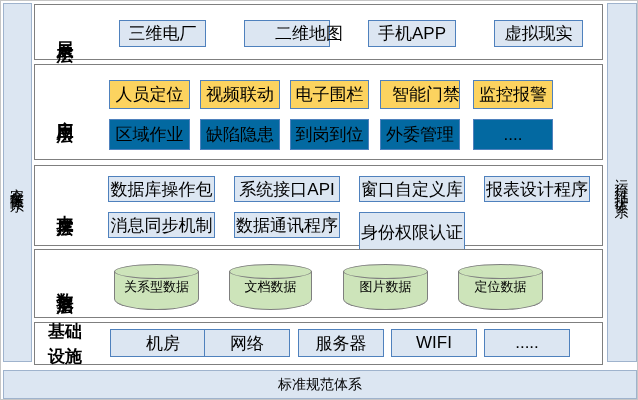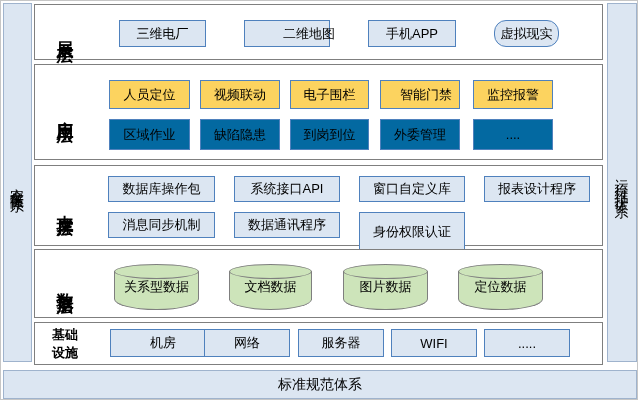--- a/index.html
+++ b/index.html
@@ -57,29 +57,29 @@
     display:flex; align-items:center; justify-content:center;
     font-weight:bold; font-size:17px;
   }
   .layer-label .v-label {
     writing-mode:vertical-rl;
     text-orientation:upright;
     letter-spacing:3px;
     font-size:17px;
   }
   .layer-label .h-label {
-    width:38px; text-align:center; line-height:18px;
-    word-break:break-all; font-size:13px;
+    width:38px; text-align:center; line-height:25px;
+    word-break:break-all; font-size:17px;
   }
 
   
   .box {
     position:absolute;
     display:flex; align-items:center; justify-content:center;
-    font-size:13px;
+    font-size:17px;
     border:1px solid #4f81bd;
     white-space:nowrap;
   }
   .blue   { background:#dce6f2; }
   .yellow { background:#fcd35f; }
   .green  { background:#0369a1; }
 
   
   .cyl { position:absolute; width:85px; height:46px; }
   .cyl-top {
@@ -118,21 +118,21 @@
     <span>标准规范体系</span>
   </div>
 
   <div class="panel p1">
     <div class="layer-label">
       <span class="v-label">展示层</span>
     </div>
     <div class="box blue" style="left:84px;top:15px;width:87px;height:27px;">三维电厂</div>
     <div class="box blue" style="left:209px;top:15px;width:86px;height:27px;padding-left:44px;">二维地图</div>
     <div class="box blue" style="left:333px;top:15px;width:88px;height:27px;">手机APP</div>
-    <div class="box blue" style="left:459px;top:15px;width:65px;height:27px;border-radius:12px;">虚拟现实</div>
+    <div class="box blue" style="left:459px;top:15px;width:89px;height:27px;">虚拟现实</div>
   </div>
 
   <div class="panel p2">
     <div class="layer-label">
       <span class="v-label">应用层</span>
     </div>
     <div class="box yellow" style="left:74px;top:15px;width:81px;height:29px;">人员定位</div>
     <div class="box yellow" style="left:165px;top:15px;width:80px;height:29px;">视频联动</div>
     <div class="box yellow" style="left:255px;top:15px;width:79px;height:29px;">电子围栏</div>
     <div class="box yellow" style="left:345px;top:15px;width:80px;height:29px;padding-left:12px;">智能门禁</div>

